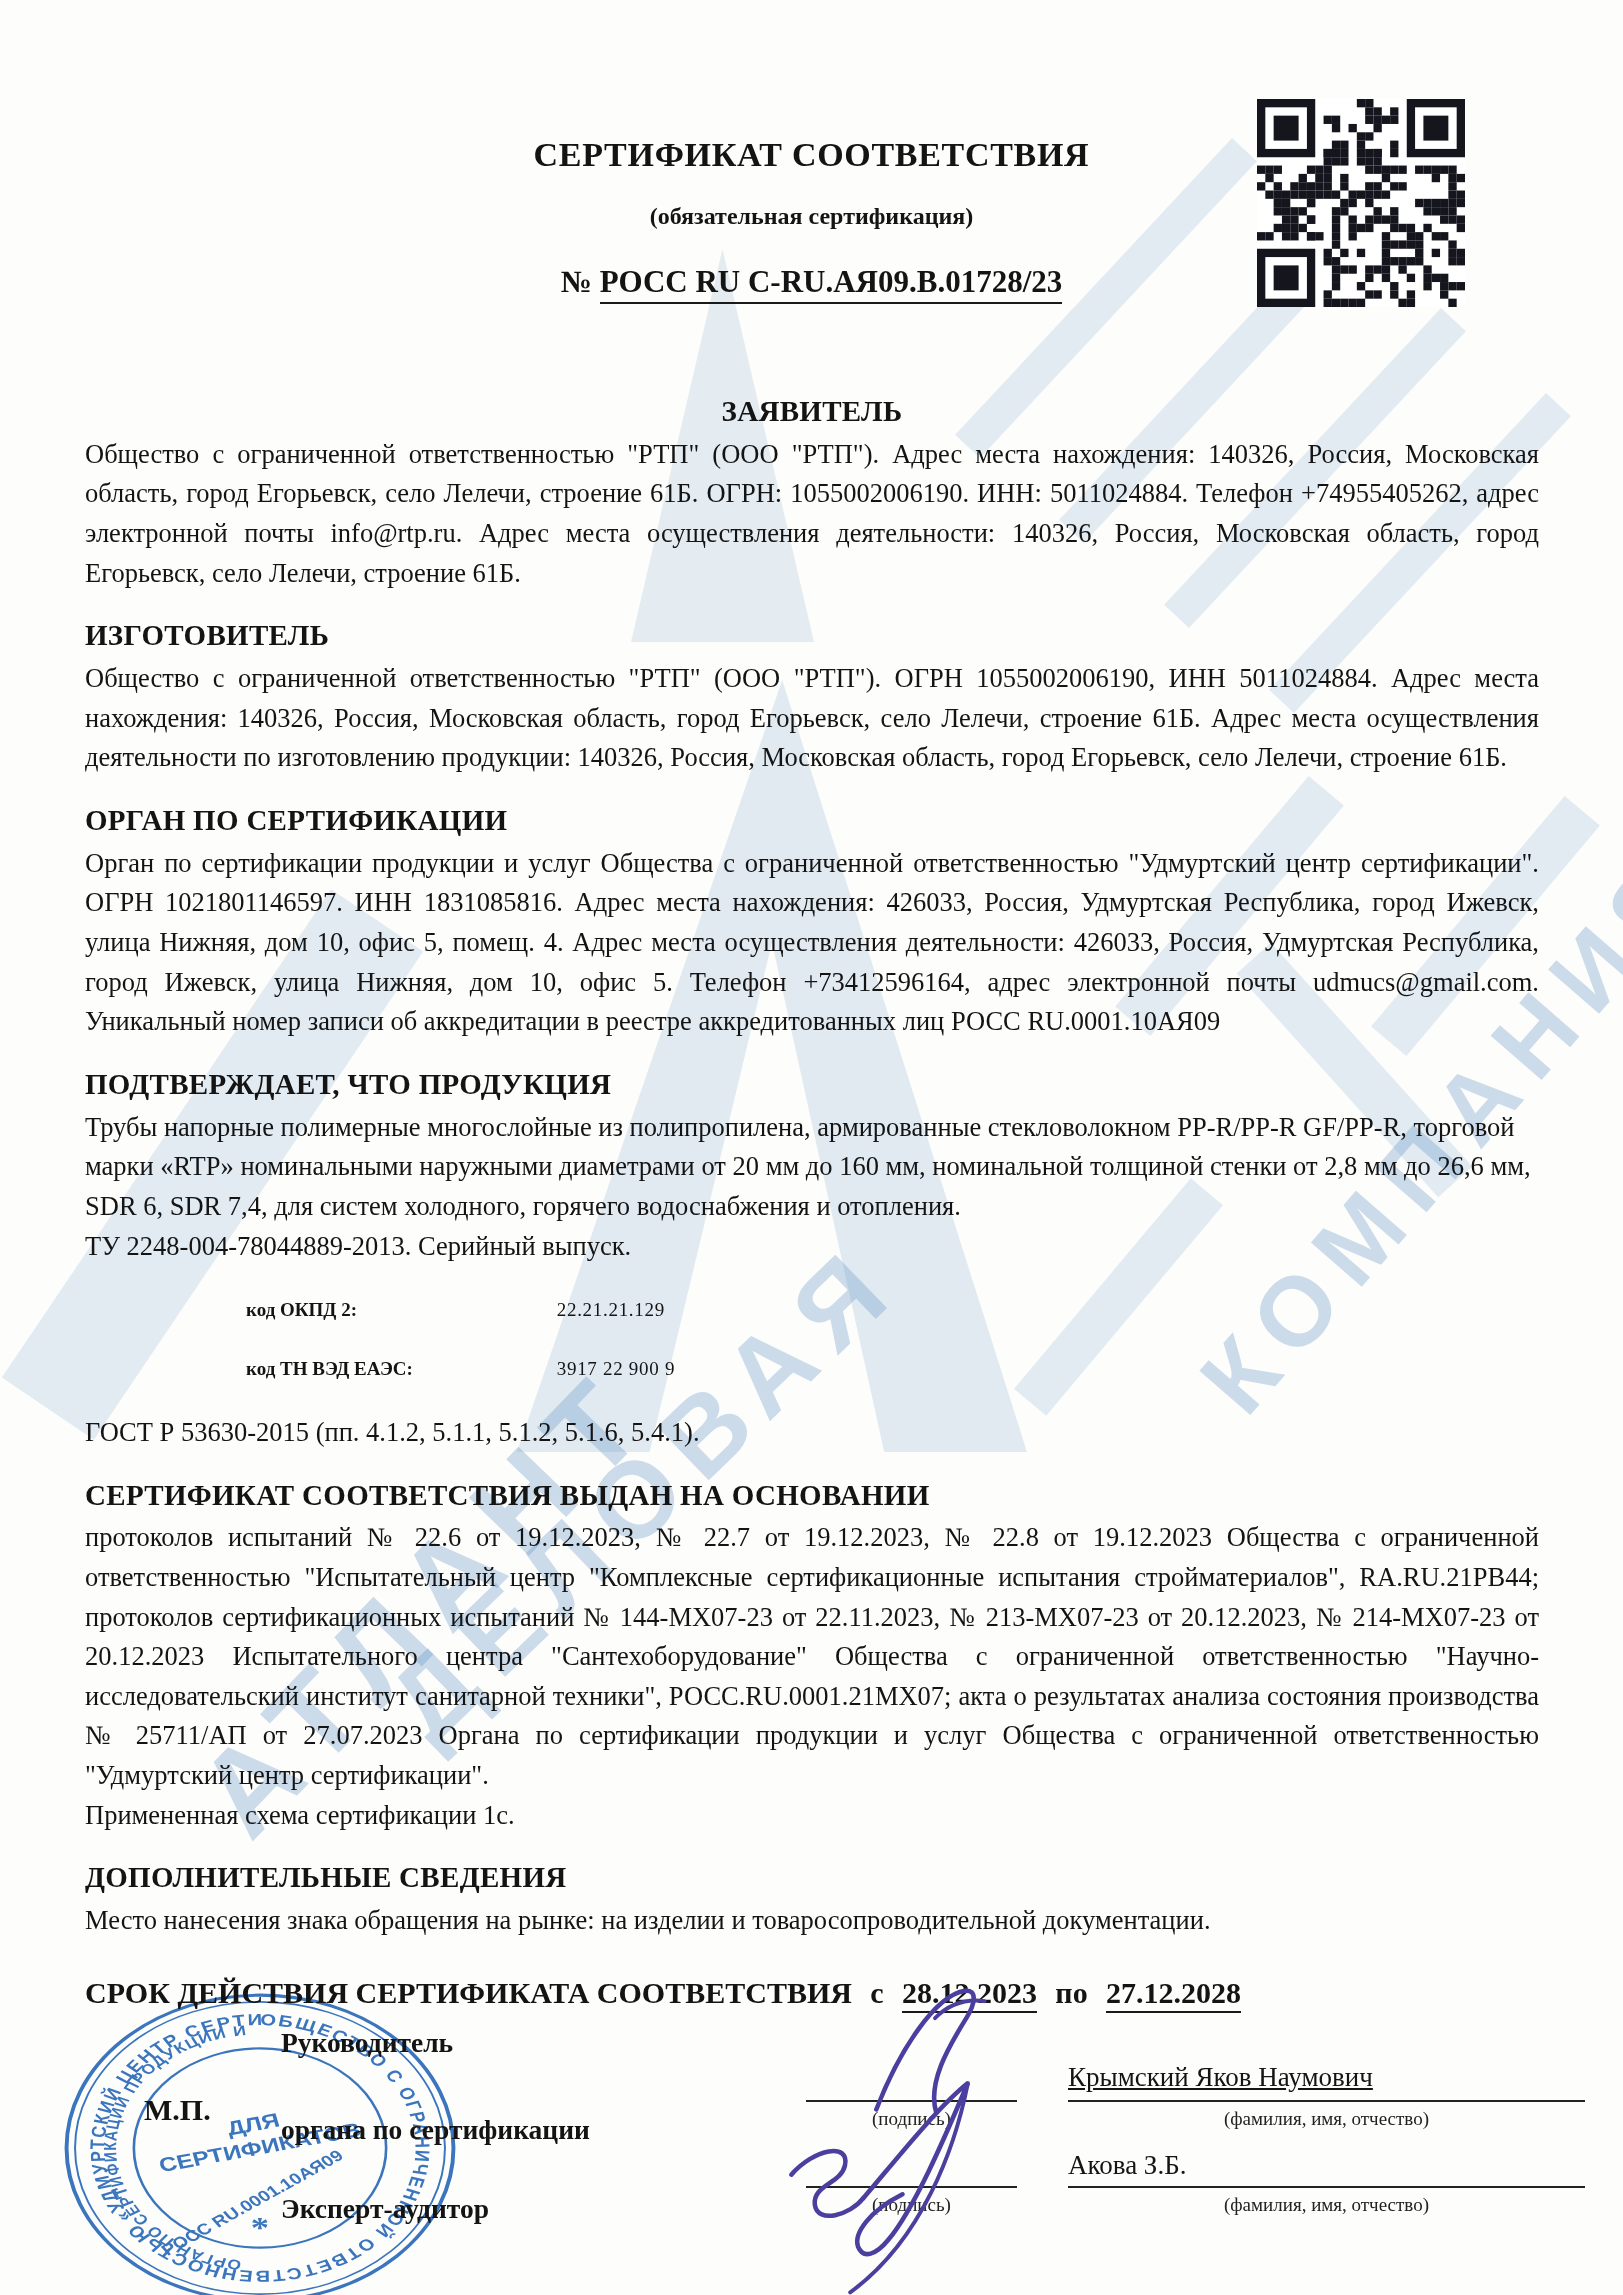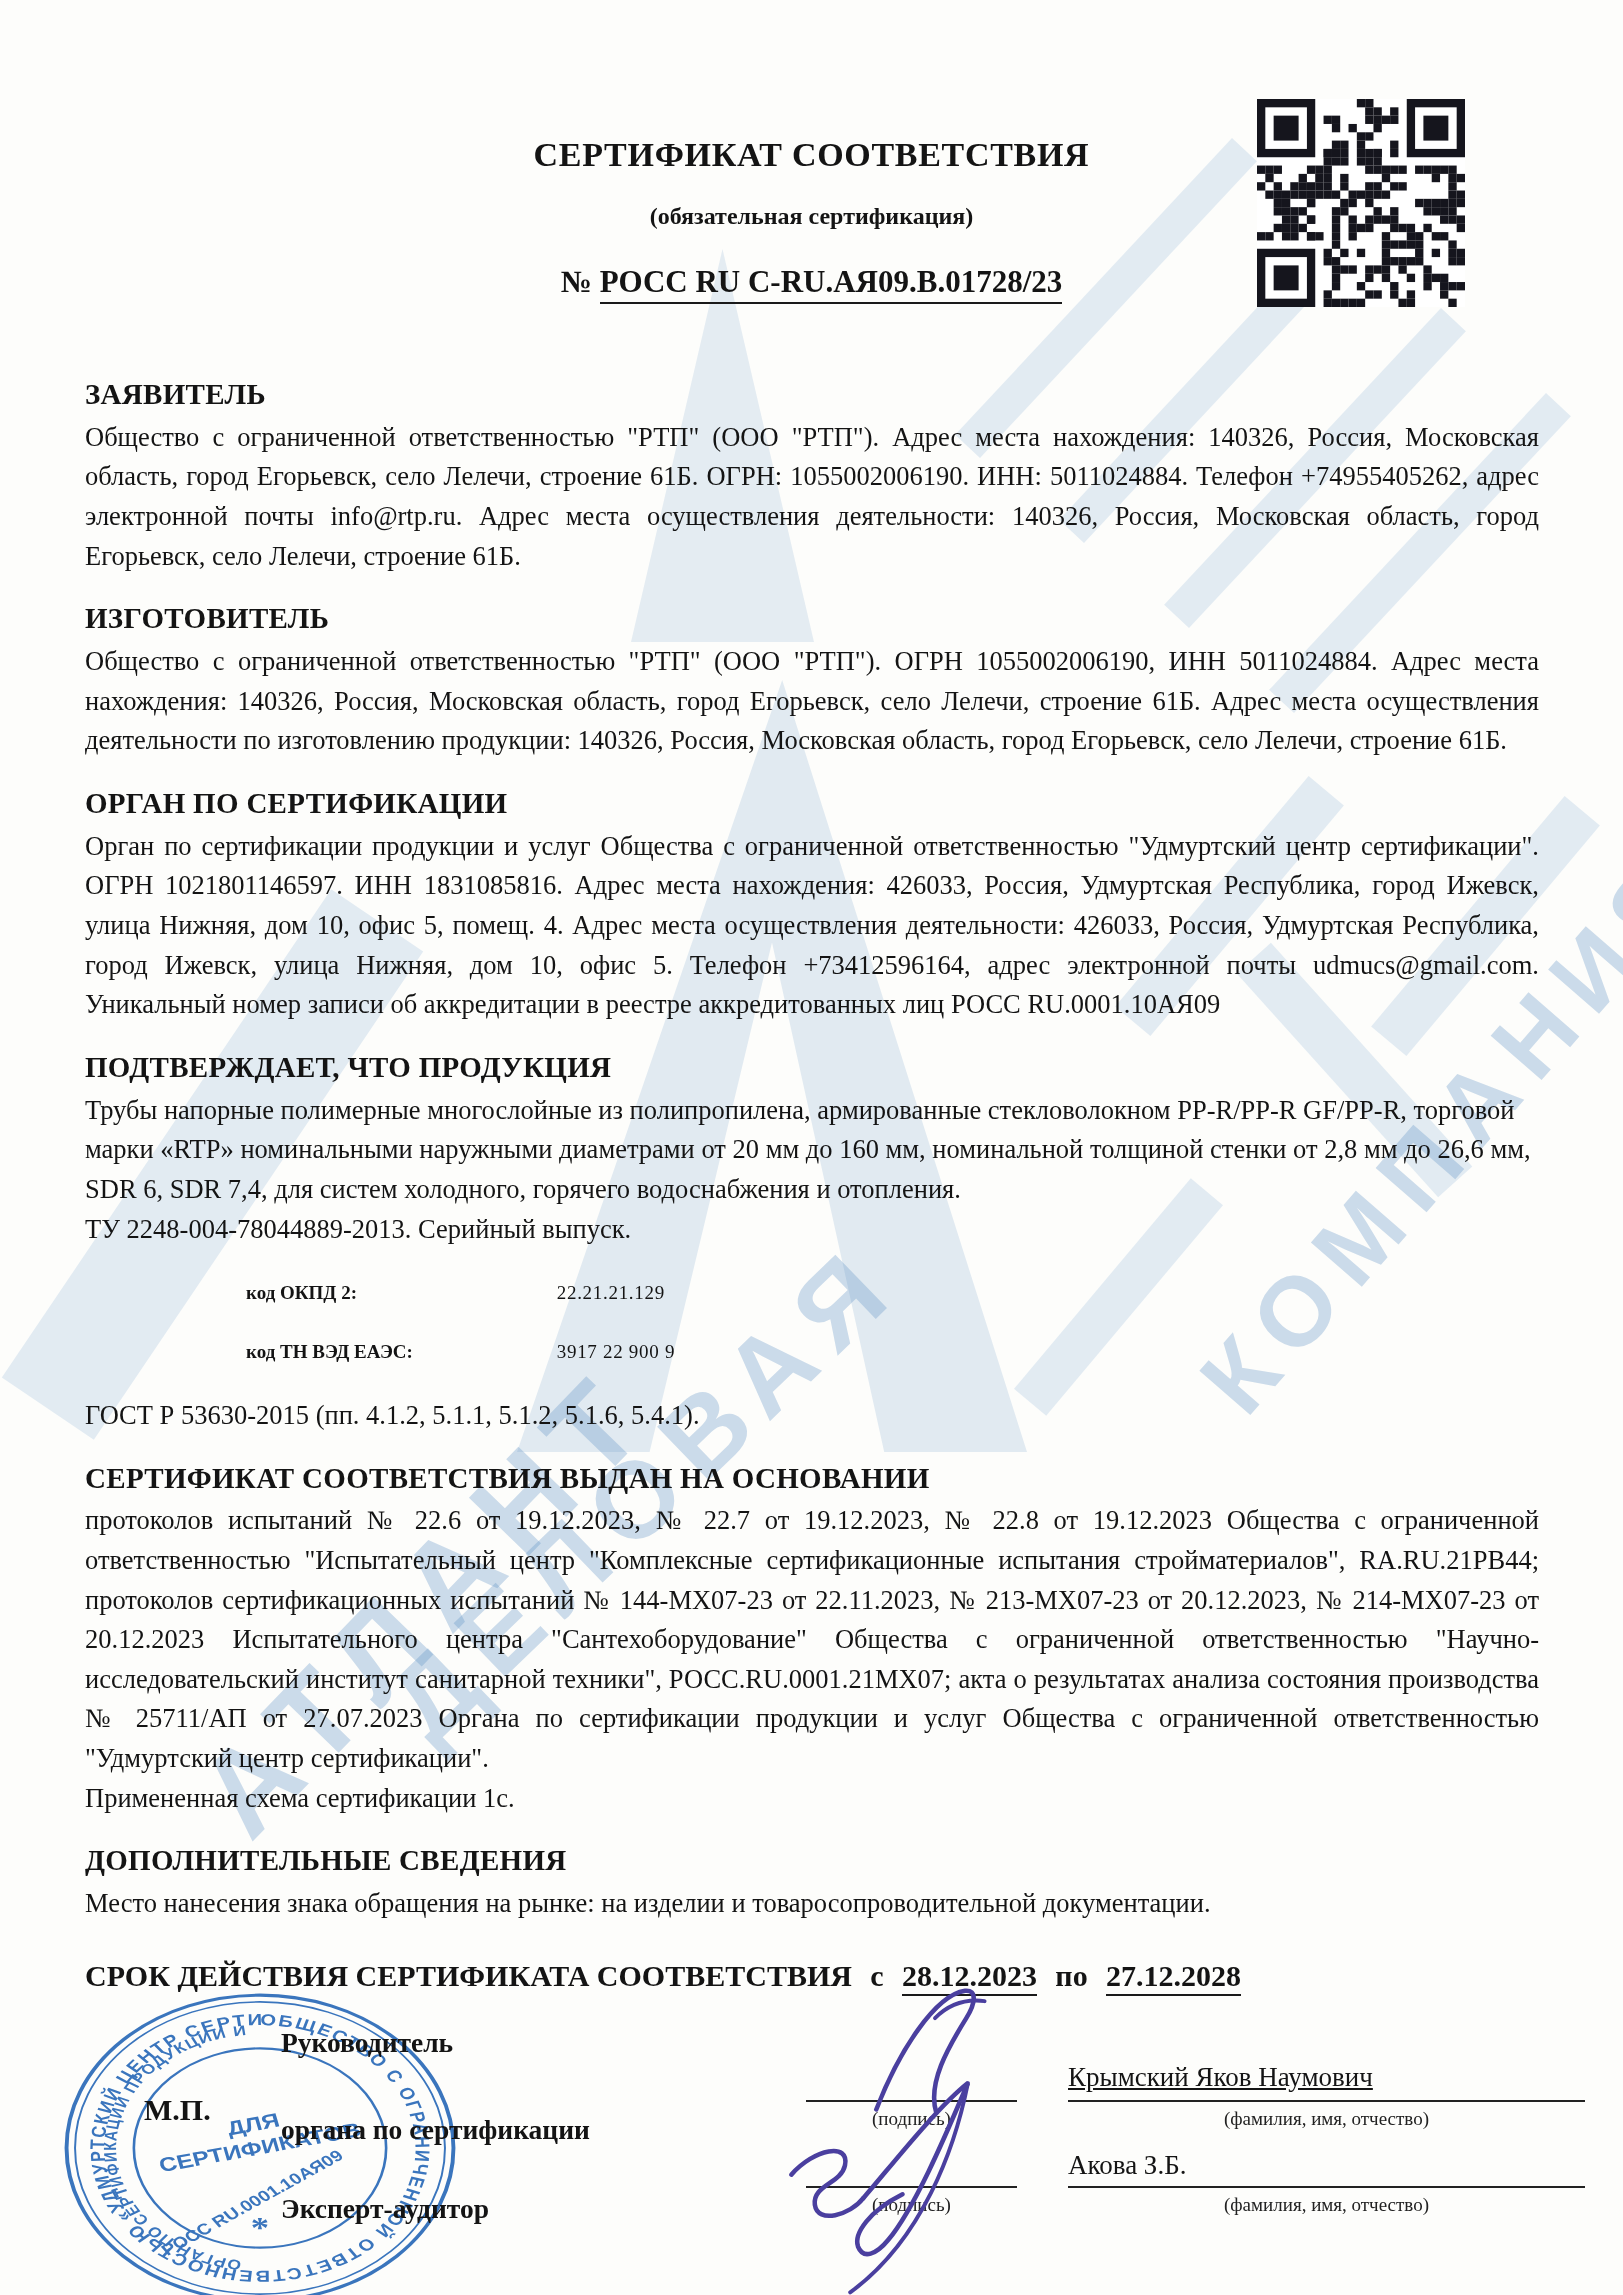--- a/index.html
+++ b/index.html
@@ -18,21 +18,21 @@
   .title-main{font-size:34px;font-weight:bold;letter-spacing:0.7px;}
   .title-sub{font-size:24px;font-weight:bold;margin-top:29px;}
   .title-num{font-size:31px;font-weight:bold;margin-top:34px;}
   .title-num .num-val{border-bottom:2.6px solid #1a1a1a;padding-bottom:2.6px;}
   .qr{position:absolute;left:1257px;top:99px;width:208px;height:208px;z-index:2;}
 
   
   .content{position:absolute;left:85px;top:378px;width:1454px;z-index:2;
            font-size:26.5px;line-height:1.495;}
   .content h2{font-size:29px;line-height:1.15;margin:26px 0 6.5px 0;letter-spacing:0.3px;}
-  .content h2.first{margin-top:0;}
+  .content h2.first{margin-top:17px;text-align:center;}
   .content p{margin:0;text-align:justify;}
   .content p.noj{text-align:left;}
   .codes{margin:19.6px 0 9.2px 0;}
   .code-row{padding-left:161px;margin:30px 0;font-size:19px;}
   .code-label{display:inline-block;width:306px;font-weight:bold;}
   .code-value{letter-spacing:0.7px;}
   .validity{margin-top:30px;font-size:30px;font-weight:bold;white-space:nowrap;}
   .validity .date{border-bottom:2.6px solid #1a1a1a;padding-bottom:2px;}
   .validity .sep{margin:0 9.2px;}
 

